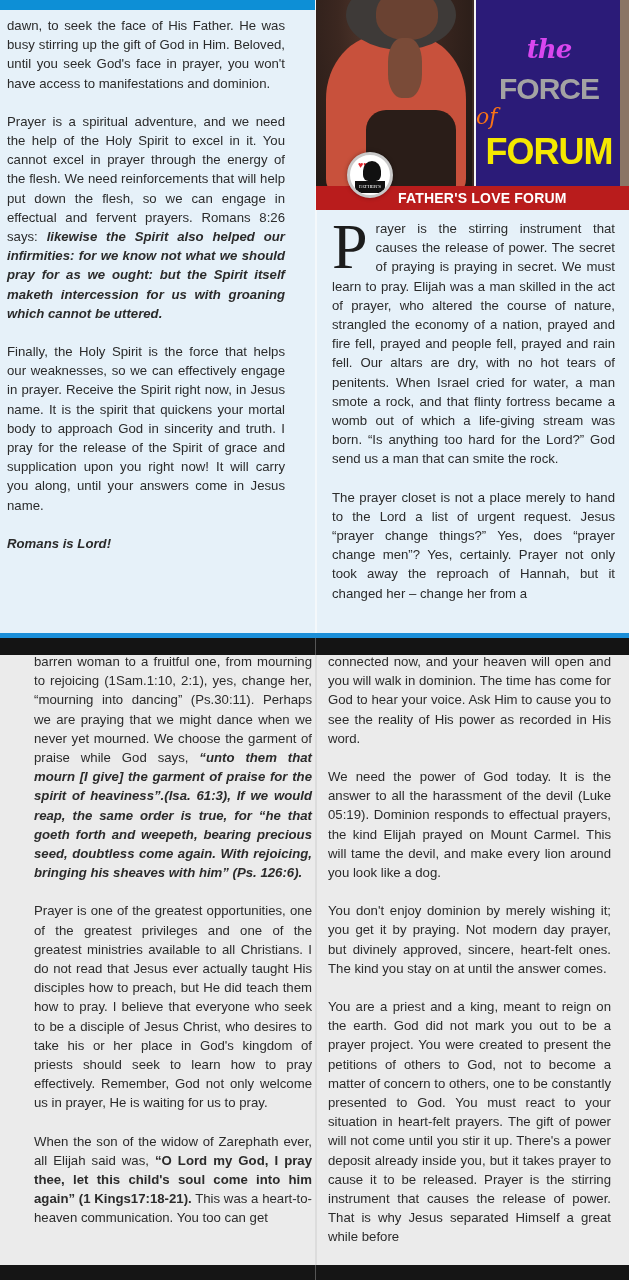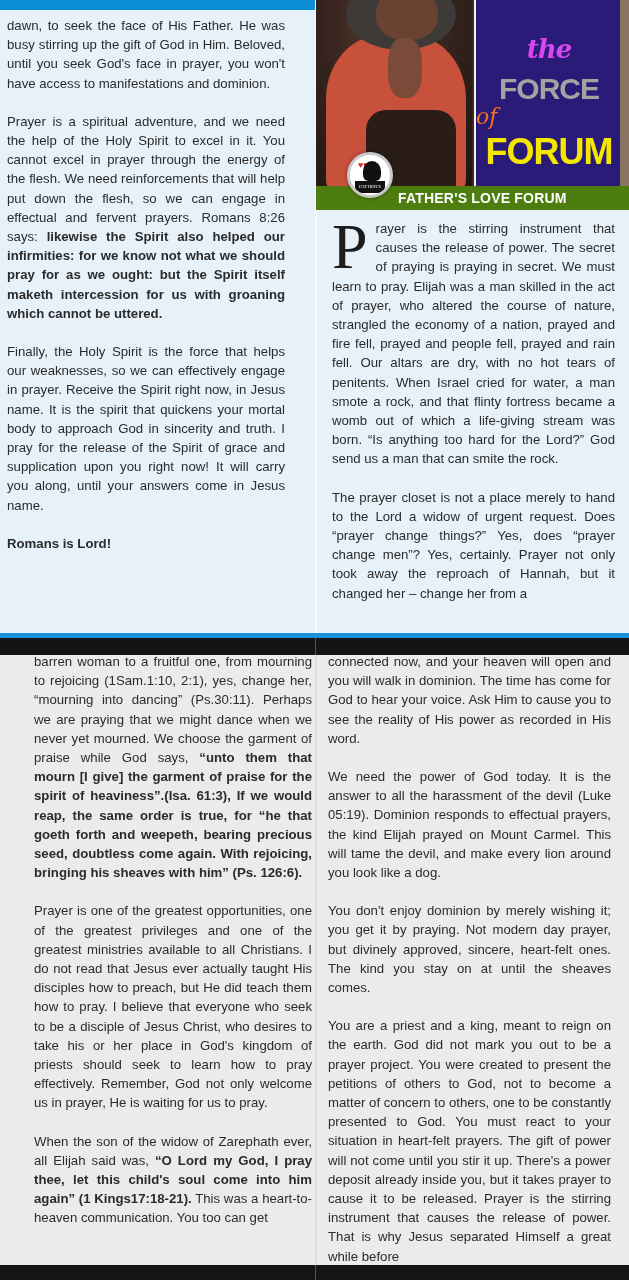--- a/index.html
+++ b/index.html
@@ -16,21 +16,21 @@
 
   .blue-strip { position: absolute; left: 0; top: 633px; width: 629px; height: 5px; background: #1b8fd9; }
   .dark-strip { position: absolute; left: 0; top: 638px; width: 629px; height: 17px; background: #141414; }
   .dark-strip .split { position: absolute; left: 315px; top: 0; width: 1px; height: 17px; background: #555; }
   .footer-strip { position: absolute; left: 0; top: 1265px; width: 629px; height: 15px; background: #151515; }
   .footer-strip .split { position: absolute; left: 315px; top: 0; width: 1px; height: 15px; background: #555; }
 
   .col { position: absolute; font-size: 13.2px; line-height: 19.2px; text-align: justify; }
   .col p { margin-bottom: 19px; }
   .col p:last-child { margin-bottom: 0; }
-  .col .bi { font-weight: bold; }
+  .col .bi { font-weight: bold; font-style: italic; }
   .col .b { font-weight: bold; }
 
   .col-tl { left: 7px; top: 16px; width: 278px; }
   .col-tr { left: 332px; top: 219px; width: 283px; }
   .col-bl { left: 34px; top: 652px; width: 278px; }
   .col-br { left: 328px; top: 652px; width: 283px; }
 
   .drop-cap { float: left; font-family: "Liberation Serif", serif; font-size: 64px; line-height: 52px; margin: 2px 8px 0 0; color: #1c1c1c; font-weight: normal; }
 
   
@@ -43,21 +43,21 @@
   .photo .hands { position: absolute; left: 72px; top: 38px; width: 34px; height: 60px; border-radius: 40%; background: #7a4b38; }
   .photo .lap { position: absolute; left: 50px; top: 110px; width: 90px; height: 76px; background: #2a1d18; border-radius: 20px 20px 0 0; }
 
   .title-panel { position: absolute; left: 158px; top: 0; width: 146px; height: 186px; background: #2b1b78; border-left: 2px solid #f4f4f4; }
   .side-photo { position: absolute; left: 304px; top: 0; width: 9px; height: 186px; background: #8a7565; }
   .title-the { position: absolute; left: 0; top: 34px; width: 146px; text-align: center; font-family: "DejaVu Serif", serif; font-style: italic; font-weight: bold; font-size: 26px; color: #d946ef; letter-spacing: -1px; }
   .title-force { position: absolute; left: 0; top: 66px; width: 146px; text-align: center; font-family: "Liberation Sans", sans-serif; font-weight: bold; font-size: 30px; line-height: 46px; color: #a3a3a3; letter-spacing: -1px; }
   .title-of { position: absolute; left: 0; top: 104px; width: 146px; text-align: left; font-family: "DejaVu Serif", serif; font-style: italic; font-size: 22px; color: #f97316; }
   .title-prayer { position: absolute; left: 0; top: 134px; width: 146px; text-align: center; font-family: "Liberation Sans", sans-serif; font-weight: bold; font-size: 36px; line-height: 36px; color: #f5e800; letter-spacing: -1px; }
 
-  .forum-bar { position: absolute; left: 316px; top: 186px; width: 313px; height: 24px; background: #4d7c0f; }
+  .forum-bar { position: absolute; left: 316px; top: 186px; width: 313px; height: 24px; background: #b91c1c; }
   .forum-name { position: absolute; left: 82px; top: 4px; font-weight: bold; font-size: 14px; color: #ffffff; letter-spacing: 0.2px; }
 
   .logo { position: absolute; left: 347px; top: 152px; width: 46px; height: 46px; border-radius: 50%; background: #ffffff; border: 3px solid #c9c9c9; box-shadow: 0 0 4px rgba(0,0,0,0.35); overflow: hidden; }
   .logo .figure { position: absolute; left: 13px; top: 6px; width: 18px; height: 20px; background: #111; border-radius: 50% 50% 30% 30%; }
   .logo .heart { position: absolute; left: 8px; top: 6px; font-size: 9px; color: #e0262d; line-height: 9px; }
   .logo .badge { position: absolute; left: 5px; top: 26px; width: 30px; height: 12px; background: #111; color: #fff; font-family: "Liberation Serif", serif; font-size: 5px; line-height: 12px; text-align: center; border-radius: 0 0 6px 6px; }
 </style>
 </head>
 <body>
 
@@ -95,40 +95,40 @@
 </div>
 
 <div class="logo">
   <span class="heart">♥♥</span>
   <div class="figure"></div>
   <div class="badge">FATHER'S</div>
 </div>
 
 <div class="col col-tr">
   <p><span class="drop-cap">P</span><span>rayer is the stirring instrument that causes the release of power. The secret of praying is praying in secret. We must learn to pray. Elijah was a man skilled in the act of prayer, who altered the course of nature, strangled the economy of a nation, prayed and fire fell, prayed and people fell, prayed and rain fell. Our altars are dry, with no hot tears of penitents. When Israel cried for water, a man smote a rock, and that flinty fortress became a womb out of which a life-giving stream was born. “Is anything too hard for the Lord?” God send us a man that can smite the rock.</span></p>
-  <p>The prayer closet is not a place merely to hand to the Lord a widow of urgent request. Does “prayer change things?” Yes, does “prayer change men”? Yes, certainly. Prayer not only took away the reproach of Hannah, but it changed her – change her from a</p>
+  <p>The prayer closet is not a place merely to hand to the Lord a list of urgent request. Jesus “prayer change things?” Yes, does “prayer change men”? Yes, certainly. Prayer not only took away the reproach of Hannah, but it changed her – change her from a</p>
 </div>
 
 <div class="blue-strip"></div>
 <div class="dark-strip">
     <div class="split"></div>
   </div>
 
 <div class="page page-bottom">
   <div class="col-divider-bottom"></div>
 </div>
 
 <div class="col col-bl">
   <p><span>barren woman to a fruitful one, from mourning to rejoicing (1Sam.1:10, 2:1), yes, change her, “mourning into dancing” (Ps.30:11). Perhaps we are praying that we might dance when we never yet mourned. We choose the garment of praise while God says, </span><span class="bi">“unto them that mourn [I give] the garment of praise for the spirit of heaviness”.(Isa. 61:3), If we would reap, the same order is true, for “he that goeth forth and weepeth, bearing precious seed, doubtless come again. With rejoicing, bringing his sheaves with him” (Ps. 126:6).</span></p>
   <p>Prayer is one of the greatest opportunities, one of the greatest privileges and one of the greatest ministries available to all Christians. I do not read that Jesus ever actually taught His disciples how to preach, but He did teach them how to pray. I believe that everyone who seek to be a disciple of Jesus Christ, who desires to take his or her place in God's kingdom of priests should seek to learn how to pray effectively. Remember, God not only welcome us in prayer, He is waiting for us to pray.</p>
   <p><span>When the son of the widow of Zarephath ever, all Elijah said was, </span><span class="b">“O Lord my God, I pray thee, let this child's soul come into him again” (1 Kings17:18-21).</span><span> This was a heart-to-heaven communication. You too can get</span></p>
 </div>
 
 <div class="col col-br">
   <p>connected now, and your heaven will open and you will walk in dominion. The time has come for God to hear your voice. Ask Him to cause you to see the reality of His power as recorded in His word.</p>
   <p>We need the power of God today. It is the answer to all the harassment of the devil (Luke 05:19). Dominion responds to effectual prayers, the kind Elijah prayed on Mount Carmel. This will tame the devil, and make every lion around you look like a dog.</p>
-  <p>You don't enjoy dominion by merely wishing it; you get it by praying. Not modern day prayer, but divinely approved, sincere, heart-felt ones. The kind you stay on at until the sheaves comes.</p>
+  <p>You don't enjoy dominion by merely wishing it; you get it by praying. Not modern day prayer, but divinely approved, sincere, heart-felt ones. The kind you stay on at until the answer comes.</p>
   <p>You are a priest and a king, meant to reign on the earth. God did not mark you out to be a prayer project. You were created to present the petitions of others to God, not to become a matter of concern to others, one to be constantly presented to God. You must react to your situation in heart-felt prayers. The gift of power will not come until you stir it up. There's a power deposit already inside you, but it takes prayer to cause it to be released. Prayer is the stirring instrument that causes the release of power. That is why Jesus separated Himself a great while before</p>
 </div>
 
 <div class="footer-strip">
     <div class="split"></div>
   </div>
 
 </body></html>

